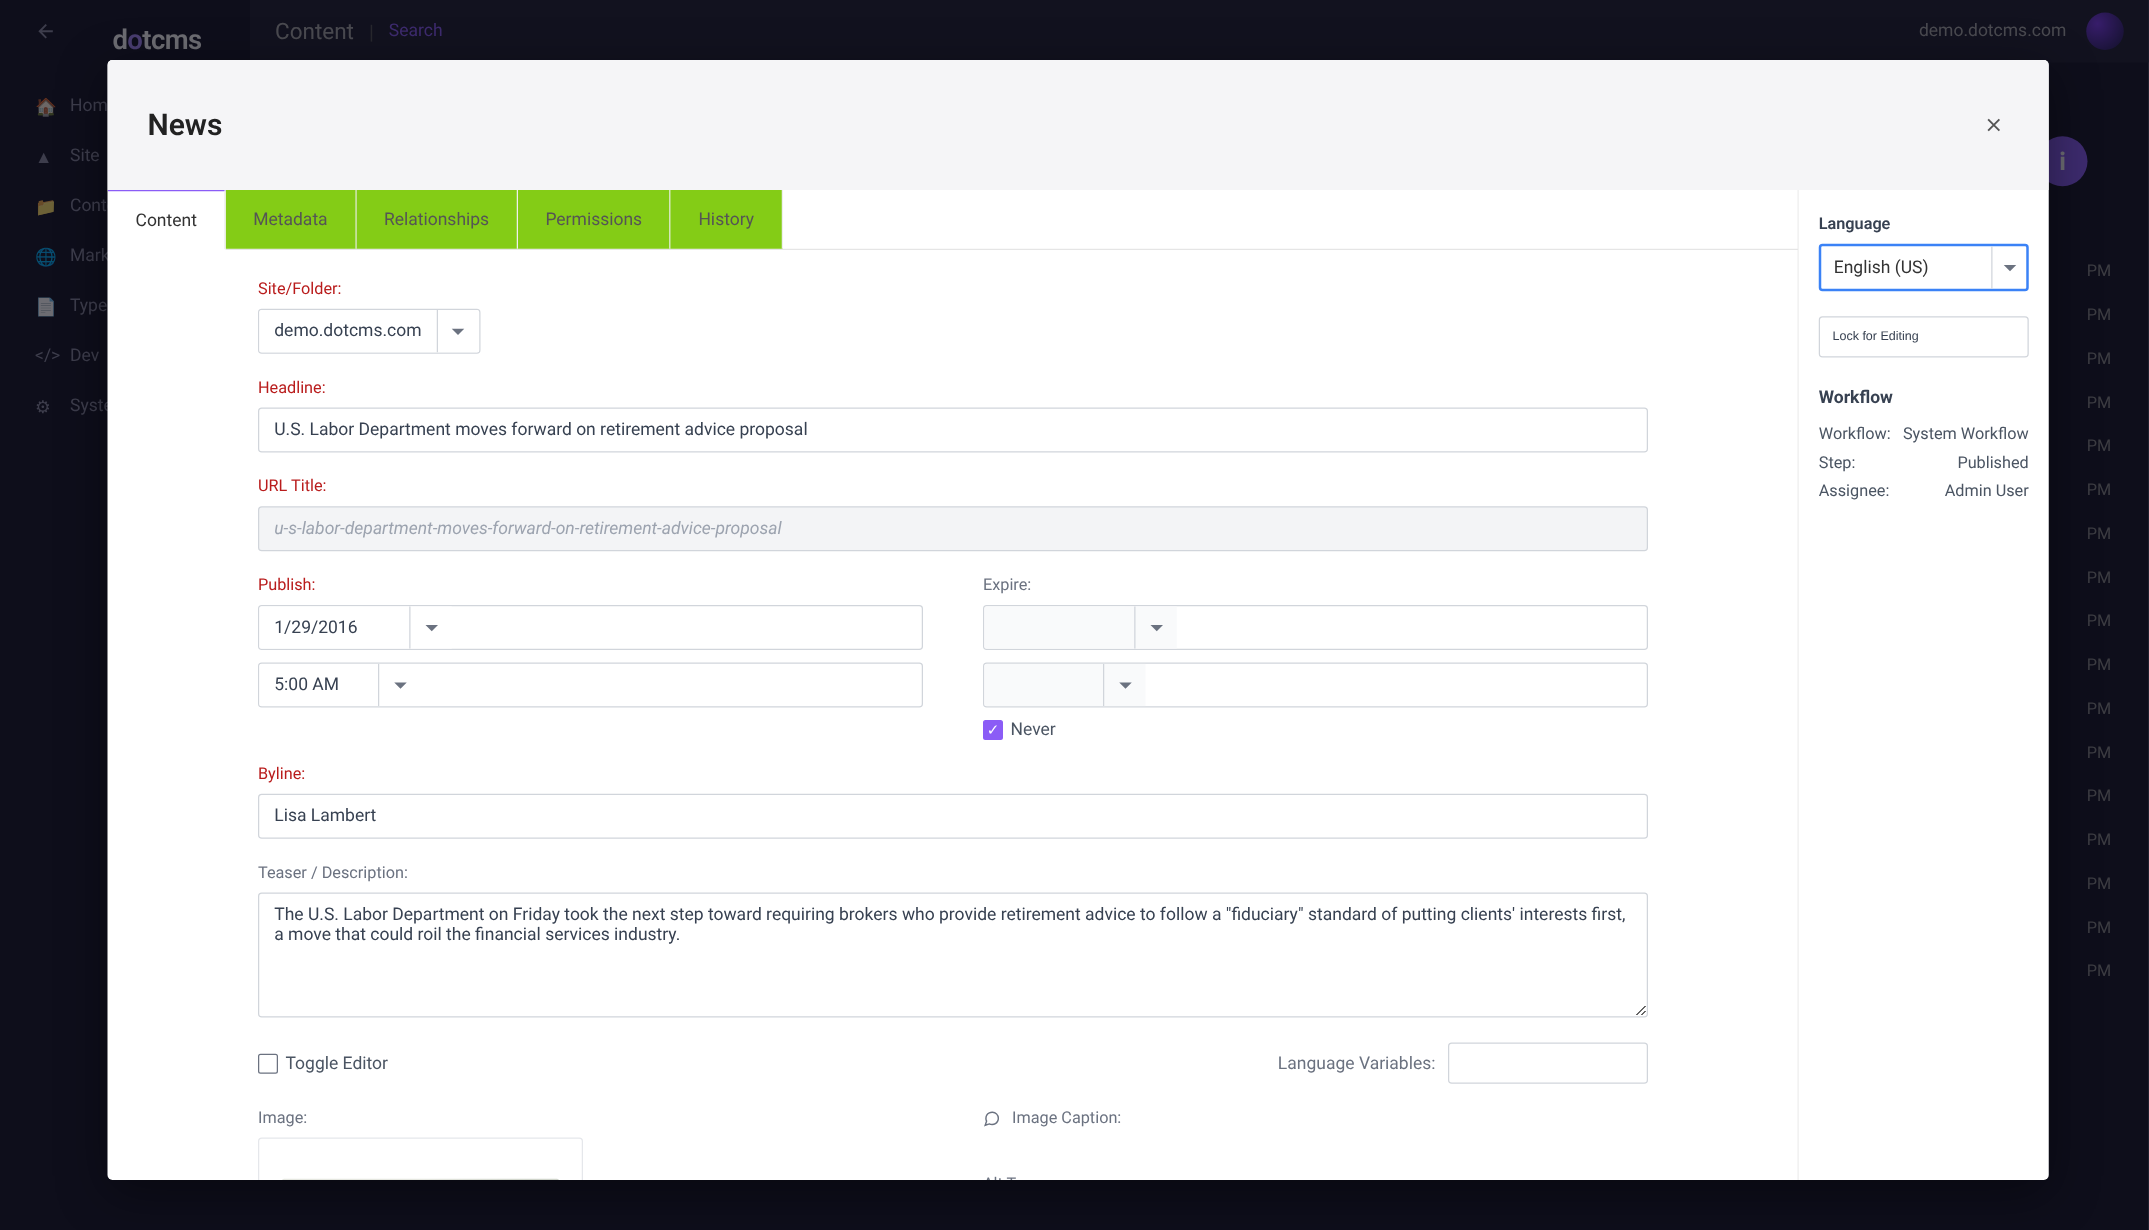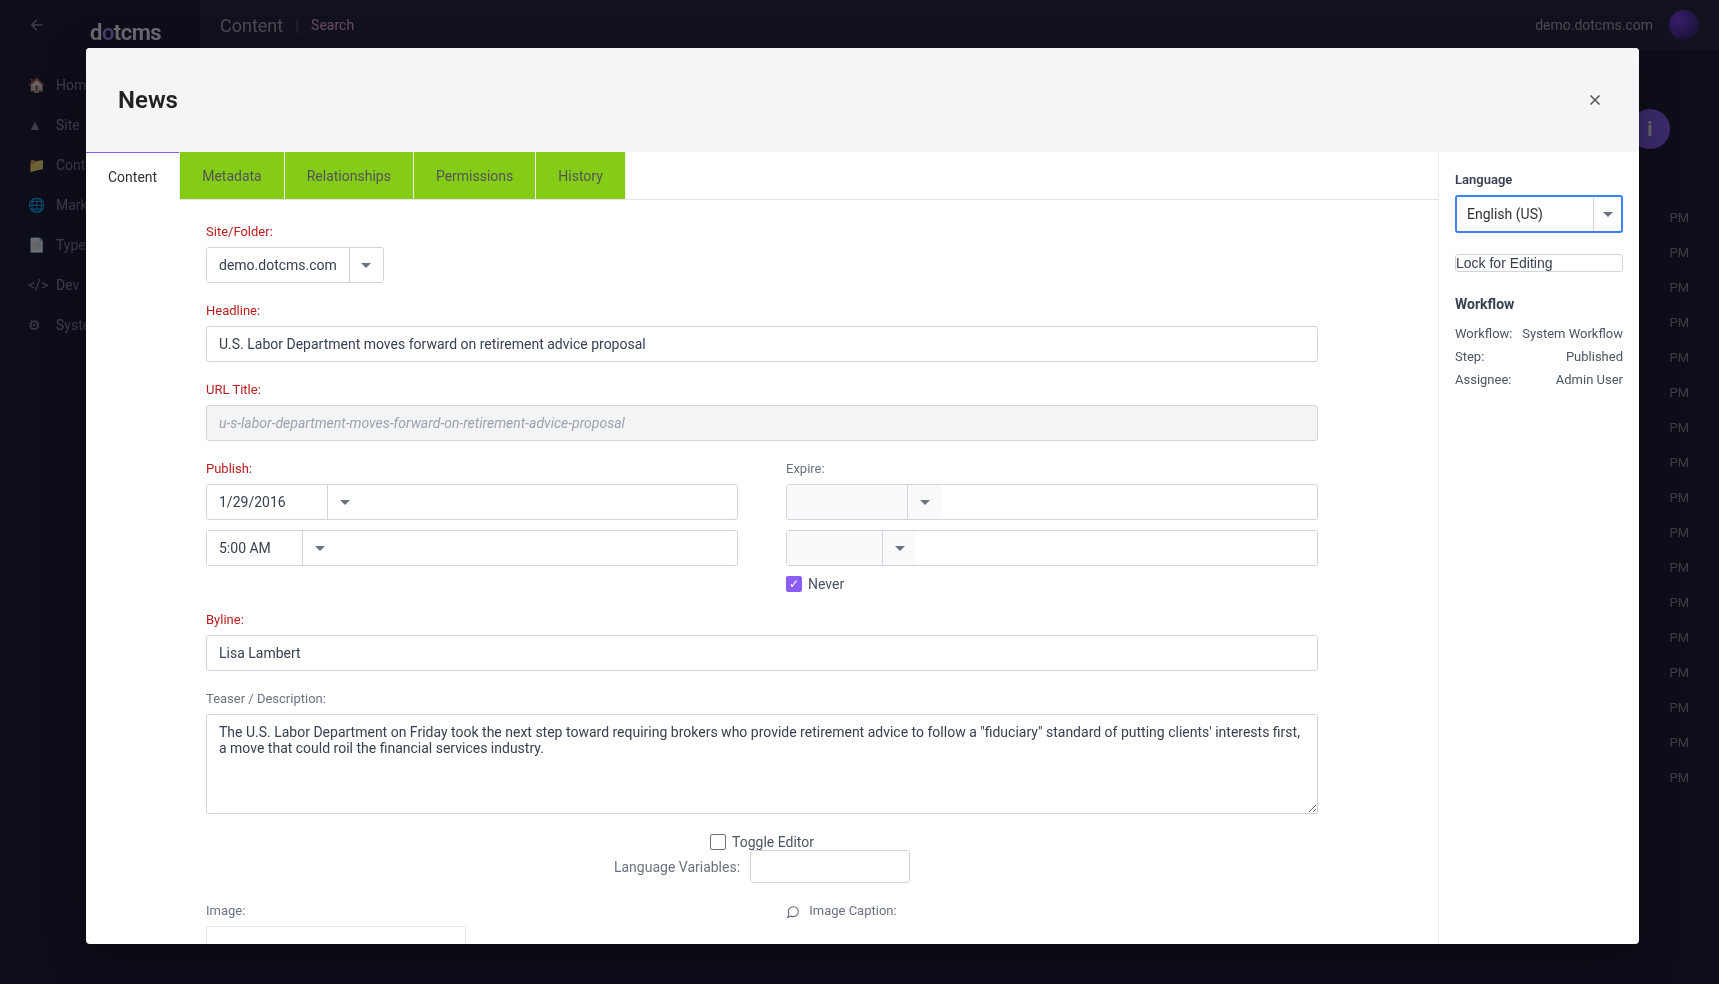--- a/index.html
+++ b/index.html
@@ -52,21 +52,21 @@
       justify-content: space-between;
     }
     .bg-back { position:absolute; left:28px; top:16px; color:#8a8aa0;}
     .bg-title {
       display: flex;
       align-items: center;
       gap: 12px;
     }
     .bg-title .t1 { color: #aaa; font-size: 18px; }
     .bg-title .divider { color: #555; }
-    .bg-title .t2 { color: #f9a8d4; font-size: 14px; text-align: right; }
+    .bg-title .t2 { color: #8b5cf6; font-size: 14px; text-align: right; }
     .bg-right { display:flex; align-items:center; gap:16px; }
     .bg-site { color:#aaa; font-size:14px; }
     .bg-avatar {
       width: 30px; height:30px; border-radius:50%;
       background: radial-gradient(circle at 30% 30%, #7c3aed, #1e1b4b);
     }
     .bg-content-list {
       position:absolute;
       right:30px; top:200px;
       color:#888;
@@ -226,21 +226,20 @@
       background:#8b5cf6; border-color:#8b5cf6; color:#fff;
       font-size:12px;
     }
     .textarea-input {
       min-height: 100px;
       resize: vertical;
     }
     .toggle-row {
       display:flex; justify-content:space-between; align-items:center;
       margin-top:-4px;
-      flex-direction:column;
     }
     .lang-var {
       display:flex; align-items:center; gap:10px;
       font-size:14px; color:#6b7280;
     }
     .lang-var input {
       width:160px; padding:8px 10px;
       border:1px solid #d1d5db; border-radius:3px;
     }
     .image-placeholder {
@@ -286,23 +285,24 @@
     }
     .side-select .sval {
       flex:1; padding:9px 10px; font-size:14px;
     }
     .side-select .sbtn {
       width:28px; border-left:1px solid #d1d5db;
       display:flex; align-items:center; justify-content:center;
     }
     .lock-btn {
       width:100%;
+      padding:10px;
       border:1px solid #d1d5db; border-radius:3px;
       background:#fff;
-      font-size:14px; color:#374151;
+      font-size:10px; color:#374151;
       text-align:left;
       margin-bottom:24px;
       cursor:pointer;
     }
     .wf-title {
       font-size:14px; font-weight:700; color:#374151;
       margin-bottom:10px;
     }
     .wf-row {
       display:flex; justify-content:space-between;

